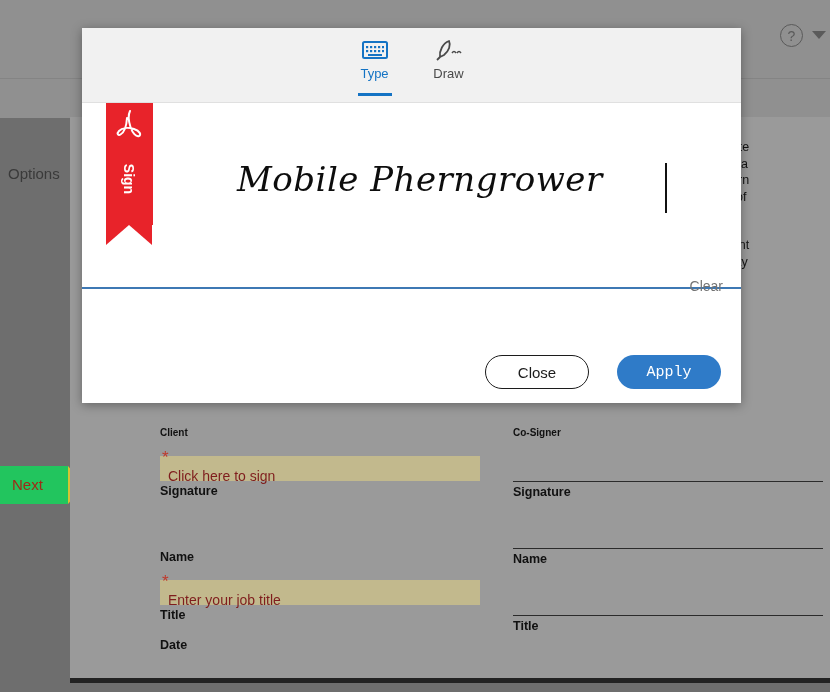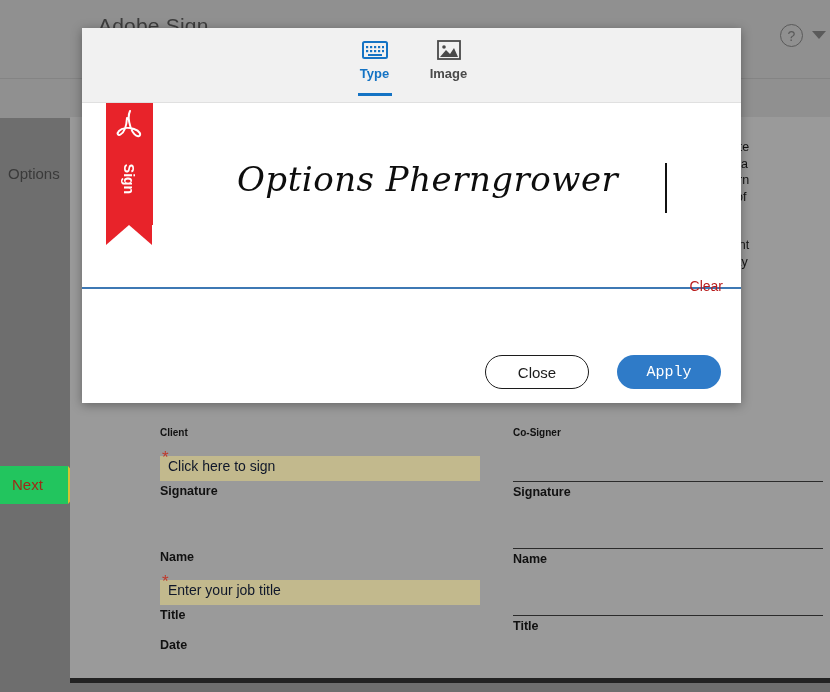--- a/index.html
+++ b/index.html
@@ -171,23 +171,23 @@
   }
   .field-highlight .req-star {
     position: absolute;
     left: 2px; top: -7px;
     color: #c0392b;
     font-size: 17px;
     line-height: 17px;
   }
   .field-highlight .ph {
     position: absolute;
-    left: 8px; top: 2px;
+    left: 8px; top: 12px;
     font-size: 14px;
-    color: #0f172a;
+    color: #7f1d1d;
     white-space: nowrap;
   }
   .field-blank {
     height: 25px;
     border-bottom: 1.4px solid #2b2b2b;
   }
   .field-value {
     height: 25px;
     font-size: 15px;
     color: #3a3a3a;
@@ -221,21 +221,20 @@
     align-items: flex-start;
     gap: 14px;
     padding-top: 11px;
     box-sizing: border-box;
   }
   .tab {
     width: 60px;
     text-align: center;
     position: relative;
     padding-bottom: 2px;
-    font-weight: bold;
   }
   .tab .tab-label {
     display: block;
     font-size: 13px;
     color: #4a4a4a;
     margin-top: 5px;
   }
   .tab.active .tab-label { color: #1473c4; }
   .tab.active::after {
     content: "";
@@ -303,21 +302,21 @@
   #sig-line {
     position: absolute;
     left: 0; bottom: 0;
     width: 659px; height: 2px;
     background: #3d78b4;
   }
   #clear-link {
     position: absolute;
     right: 18px; top: 250px;
     font-size: 14px;
-    color: #b91c1c;
+    color: #737373;
     cursor: pointer;
   }
   #modal-actions {
     position: absolute;
     left: 0; bottom: 14px;
     width: 659px;
     display: flex;
     justify-content: flex-end;
     align-items: center;
     gap: 28px;
@@ -344,21 +343,20 @@
     font-family: Liberation Mono, monospace;
     cursor: pointer;
   }
 </style>
 </head>
 <body>
 
 <div id="app-root">
 
   <div id="toolbar">
-    <div id="app-title">Adobe Sign</div>
     <div id="help-icon">?</div>
     <div id="help-caret"></div>
   </div>
 
   <div id="toolbar-lower">
     <div id="options-button">
       <span>Options</span>
       <span id="options-caret">∨</span>
     </div>
     <div id="required-label">Required</div>
@@ -460,40 +458,40 @@
               <rect x="8" y="11" width="2.2" height="2.2"></rect>
             <rect x="12" y="11" width="2.2" height="2.2"></rect>
               <rect x="16" y="11" width="2.2" height="2.2"></rect>
             <rect x="20" y="11" width="2" height="2.2"></rect>
             <rect x="6" y="15" width="14" height="2"></rect>
           </g>
         </svg>
         <span class="tab-label">Type</span>
       </div>
 
-
       <div class="tab">
         <svg class="tab-icon" viewBox="0 0 26 22">
-          <rect x="2" y="2" width="22" height="18" fill="none" stroke="#4a4a4a" stroke-width="1.8"></rect>
-          <circle cx="8" cy="8" r="1.8" fill="#4a4a4a"></circle>
-          <path d="M4 18 L10 11 L14 15 L18 9 L22 18 Z" fill="#4a4a4a"></path>
+          <path d="M4 18 C3 12 7 4 13 2 C15 6 13 12 8 16 Z" fill="none" stroke="#4a4a4a" stroke-width="1.8"></path>
+          <path d="M4 18 L1 21" stroke="#4a4a4a" stroke-width="1.8" fill="none"></path>
+          <path d="M16 14 q2 -3 4 0 M21 14 q2 -3 4 0" stroke="#4a4a4a" stroke-width="1.4" fill="none"></path>
         </svg>
-        <span class="tab-label">Image</span>
-      </div>
+        <span class="tab-label">Draw</span>
+      </div>
+
 
     </div>
 
     <div id="sig-canvas">
       <div id="sign-flag">
         <svg id="sign-flag-logo" viewBox="0 0 29 34">
           <path d="M15 2 C13 6 13.5 12 15.5 18 C17.5 24 21 28 24 27 C26.5 26 25 22 19 20 C13 18 7 19 4 22 C1.5 24.5 3 27 5.5 25.5 C9 23.5 11.5 17 12 9" fill="none" stroke="#ffffff" stroke-width="2" stroke-linecap="round" stroke-linejoin="round"></path>
         </svg>
         <div id="sign-flag-text">Sign</div>
       </div>
-      <div id="sig-text">Options Pherngrower</div>
+      <div id="sig-text">Mobile Pherngrower</div>
       <div id="sig-caret"></div>
       <div id="sig-line"></div>
     </div>
 
     <div id="clear-link">Clear</div>
 
     <div id="modal-actions">
       <button id="close-button">Close</button>
       <button id="apply-button">Apply</button>
     </div>

